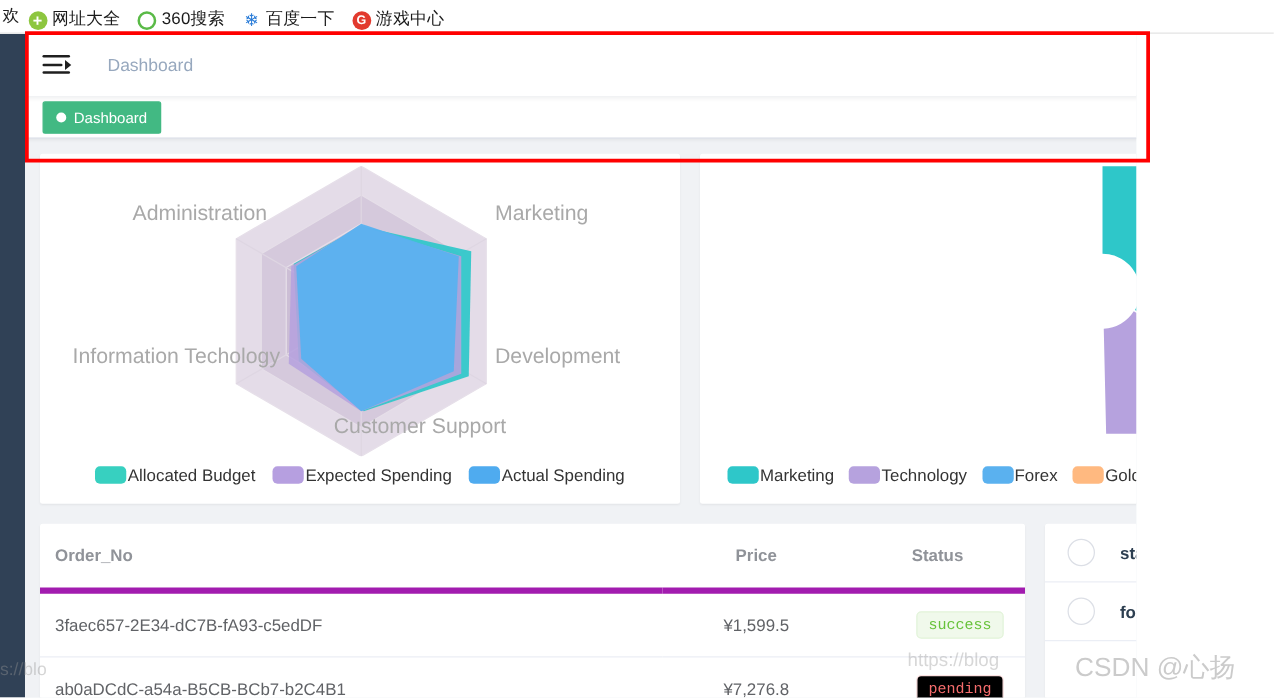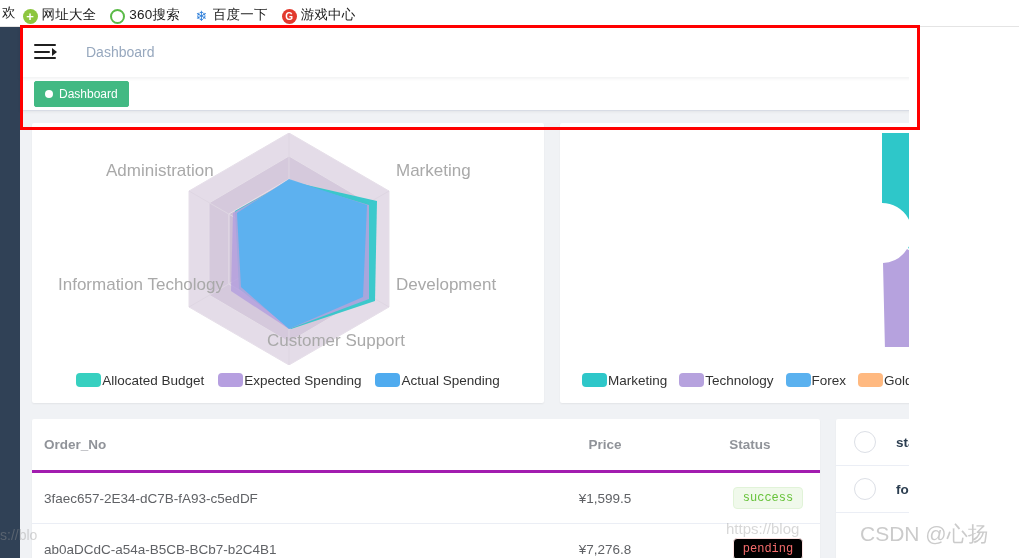--- a/index.html
+++ b/index.html
@@ -83,21 +83,21 @@
                white-space:nowrap; }
 
   
   .pie-wrap{ position:relative; width:100%; height:232px; overflow:hidden; }
 
   
   .lower{ display:flex; gap:16px; margin-top:16px; }
   .table-card{ width:788px; padding:0; overflow:hidden; }
   .tbl{ width:100%; border-collapse:collapse; }
   .tbl th{ font-size:13.5px; color:#909399; font-weight:bold; padding:18px 10px;
-           border-bottom:3px solid #a21caf; text-align:center; }
+           border-bottom:5px solid #a21caf; text-align:center; }
   .tbl th.first{ text-align:left; padding-left:12px; }
   .tbl td{ font-size:13.5px; color:#606266; padding:14px 10px;
            border-bottom:1px solid #ebeef5; text-align:center; }
   .tbl td.first{ text-align:left; padding-left:12px; }
   .badge{ display:inline-block; font-size:12px; padding:3px 9px; border-radius:4px;
           font-family:"Liberation Mono", monospace;margin-left:36px; }
   .badge.success{ color:#67c23a; background:#f0f9eb; border:1px solid #e1f3d8; }
   .badge.pending{ color:#f56c6c; background:#000000; border:1px solid #fde2e2; }
 
   .todo-card{ flex:1; overflow:hidden; }

